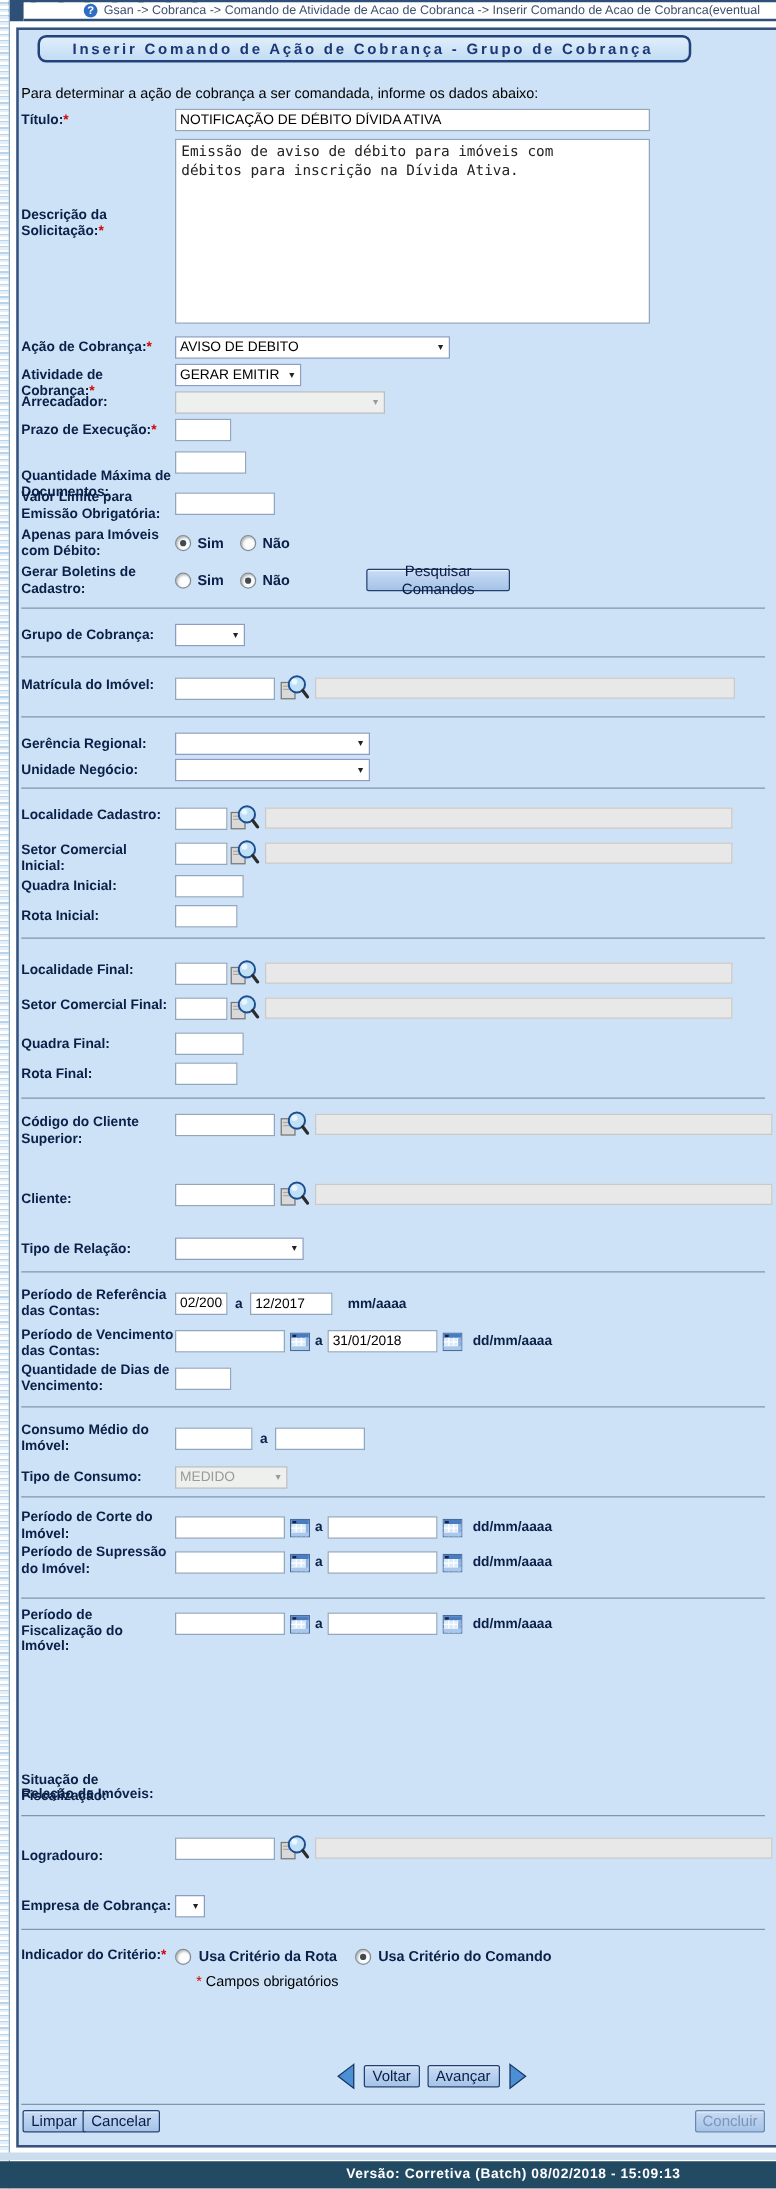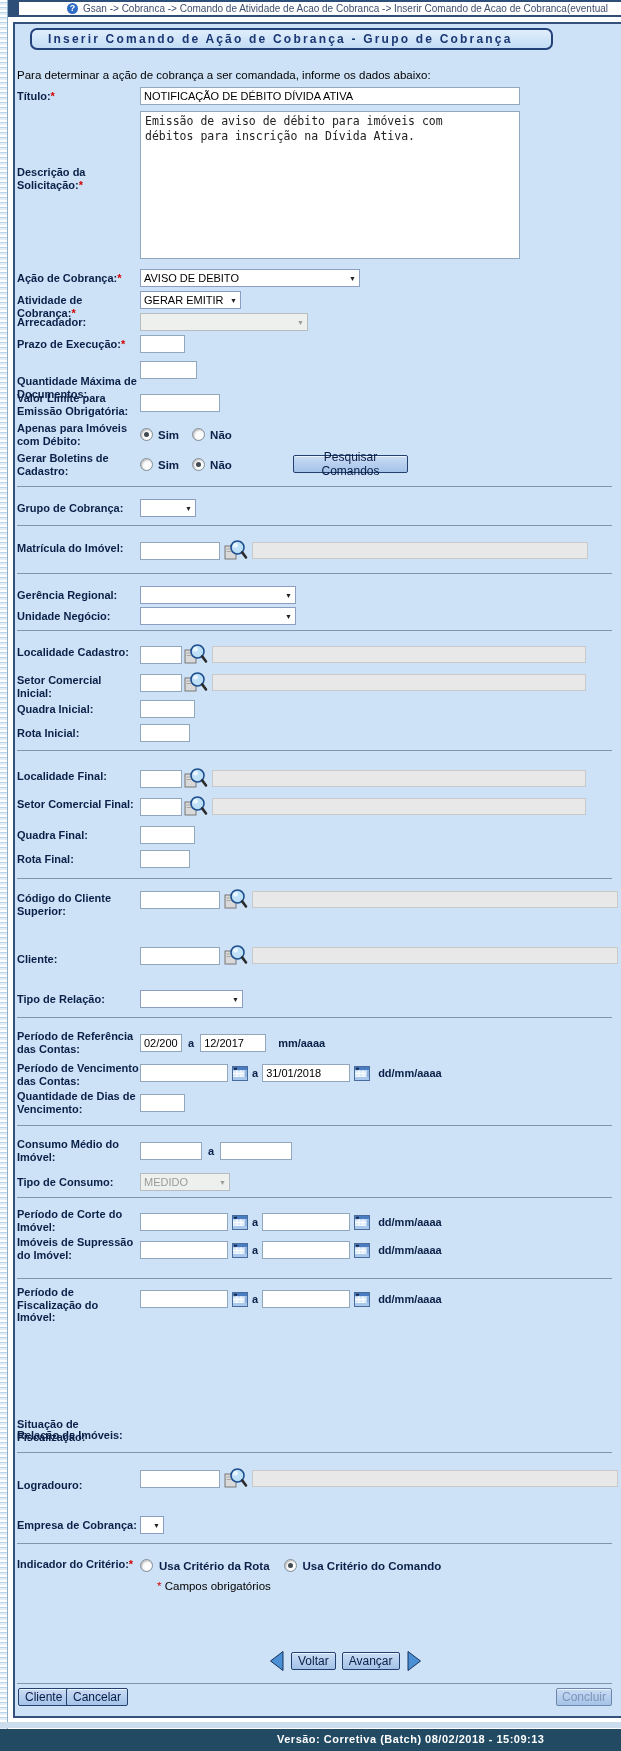--- a/index.html
+++ b/index.html
@@ -22,21 +22,21 @@
           color:#fff; font:bold 9px/11px "Liberation Sans",sans-serif; text-align:center; }
   .crumb { font:10px "Liberation Sans",sans-serif; color:#3e4f6d; margin-left:5px; white-space:nowrap; }
 
   
   .frame { position:absolute; left:13px; top:22px; width:628px; height:1696px;
            background:#cde2f6; border:2px solid #35527c; }
 
   .banner { position:absolute; left:30px; top:28px; width:523px; height:22px;
             border:2px solid #24427a; border-radius:7px;
             background:linear-gradient(#e0eefb,#c2dcf4);
-            display:flex; align-items:center; padding-left:16px; }
+            display:flex; align-items:center; padding-left:26px; }
   .banner span { font:bold 12px "Liberation Sans",sans-serif; color:#1b3876; letter-spacing:2.2px; white-space:nowrap; }
 
   .intro { position:absolute; left:17px; top:69px; font:11.5px "Liberation Sans",sans-serif; color:#000; }
 
   .lbl { position:absolute; left:17px; width:122px; font:bold 11px/12.5px "Liberation Sans",sans-serif; color:#0a2048; }
   .req { color:#d40000; }
 
   .ctl { position:absolute; left:140px; display:flex; align-items:center; }
 
   .inp { height:18px; border:1px solid #91a7bd; background:#fff; padding:0 3px;
@@ -549,21 +549,21 @@
             <line x1="12.5" y1="4.2" x2="12.5" y2="14"></line>
     </g>
     <rect x="12.5" y="4.2" width="2.5" height="9.8" fill="#8fb4e2"></rect>
     <rect x="1" y="11" width="14" height="3" fill="#a9c8ec"></rect>
   </svg>
       </span>
     <span class="sfx" style="margin-left:4px">dd/mm/aaaa</span>
   </div>
 
   
-  <div class="lbl" style="top:1236px"><span>Imóveis de Supressão do Imóvel:</span></div>
+  <div class="lbl" style="top:1236px"><span>Período de Supressão do Imóvel:</span></div>
   <div class="ctl" style="top:1241px; gap:4px">
     <input class="inp" style="width: 88px;" value="">
     <span class="icon">
         <svg width="16" height="15" viewBox="0 0 16 15">
     <rect x="0.5" y="0.5" width="15" height="14" fill="#dcebfa" stroke="#4a6c9b"></rect>
     <rect x="1" y="1" width="14" height="3.2" fill="#4a7cc2"></rect>
     <rect x="2" y="1.8" width="3" height="1.8" fill="#18243f"></rect>
     <g stroke="#ffffff" stroke-width="1">
       <line x1="1" y1="7.5" x2="15" y2="7.5"></line>
             <line x1="1" y1="11" x2="15" y2="11"></line>
@@ -706,21 +706,21 @@
     <button class="btn">Avançar</button>
     <span class="icon">
         <svg width="17" height="22" viewBox="0 0 17 22">
           <polygon points="2,1.5 14.5,11 2,20.5" fill="#4b8fd4" stroke="#16335e"></polygon>
         </svg>
       </span>
   </div>
 
   <div class="sep" style="top:1683px"></div>
 
-  <button class="btn" style="position:absolute; left:18px; top:1688px">Cliente</button>
+  <button class="btn" style="position:absolute; left:18px; top:1688px">Limpar</button>
   <button class="btn" style="position:absolute; left:66px; top:1688px">Cancelar</button>
   <button class="btn dis" style="position:absolute; left:556px; top:1688px; width:56px">Concluir</button>
 
   <div class="bstrip"></div>
   <div class="foot">
     <span>Versão: Corretiva (Batch) 08/02/2018 - 15:09:13</span>
   </div>
 
 </div>
 

